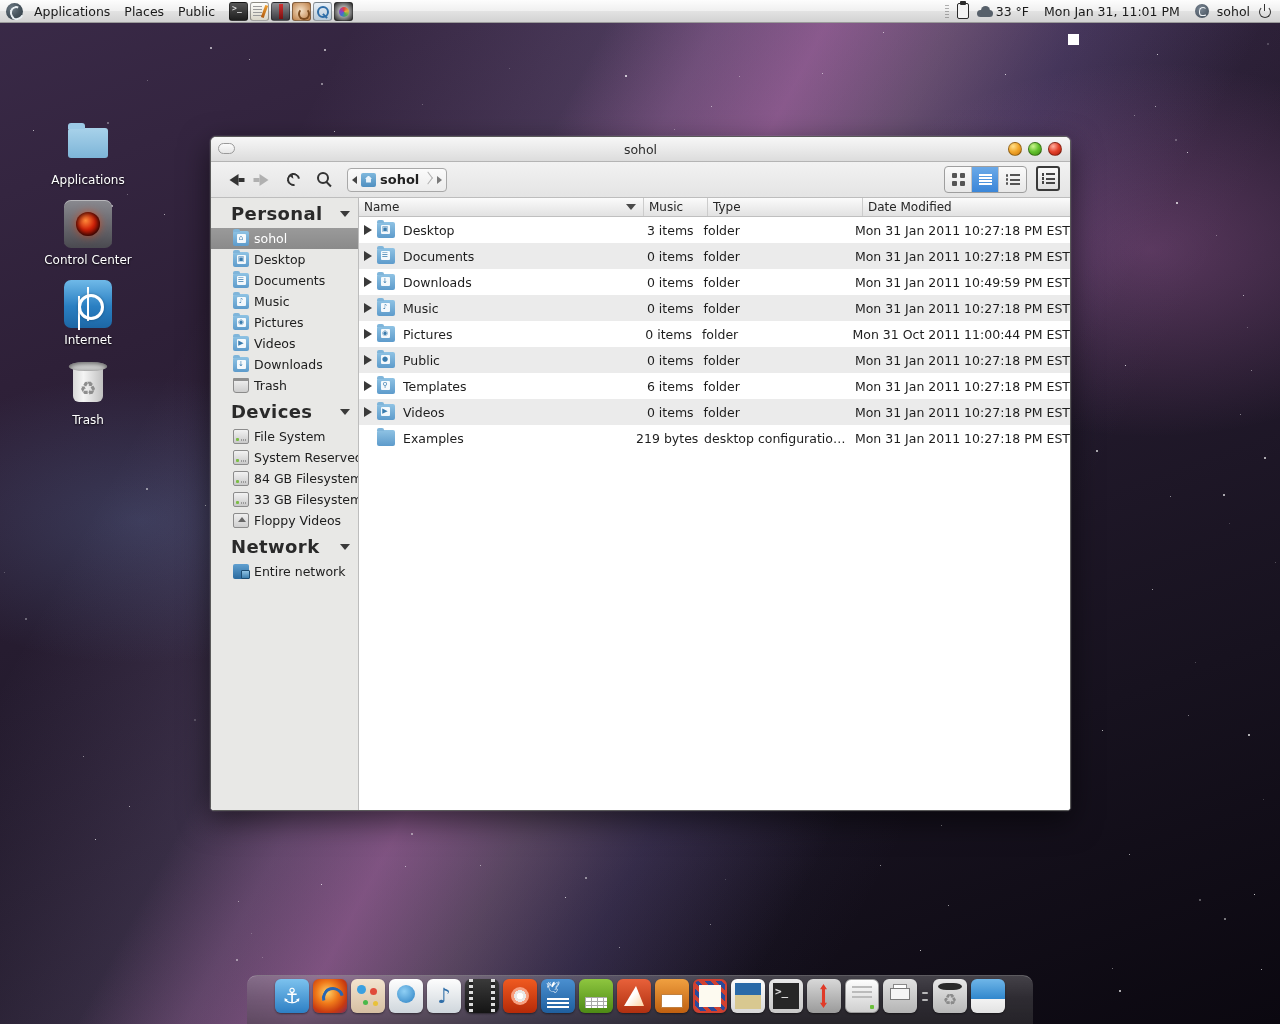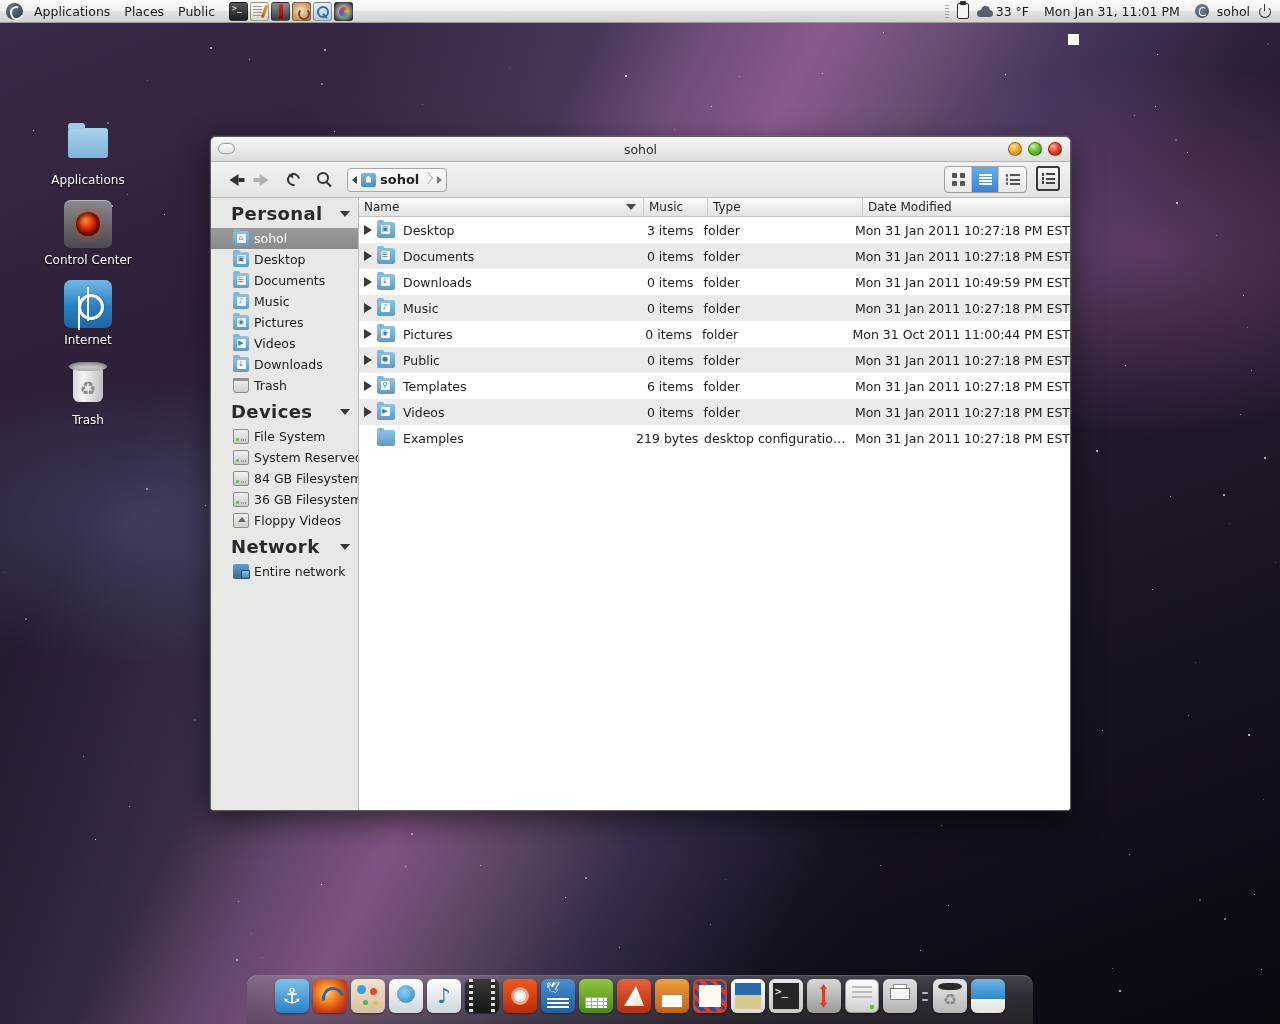--- a/index.html
+++ b/index.html
@@ -758,21 +758,21 @@
         <div class="sb-item">
           <span class="sb-ico drive-ico"></span>
           <span>System Reserved</span>
         </div>
         <div class="sb-item">
           <span class="sb-ico drive-ico"></span>
           <span>84 GB Filesystem</span>
         </div>
         <div class="sb-item">
           <span class="sb-ico drive-ico"></span>
-          <span>36 GB Filesystem</span>
+          <span>33 GB Filesystem</span>
         </div>
         <div class="sb-item">
           <span class="sb-ico floppy-ico"></span>
           <span>Floppy Videos</span>
         </div>
 
         <div class="sb-header">
           <span>Network</span>
           <span class="sb-caret"></span>
         </div>

